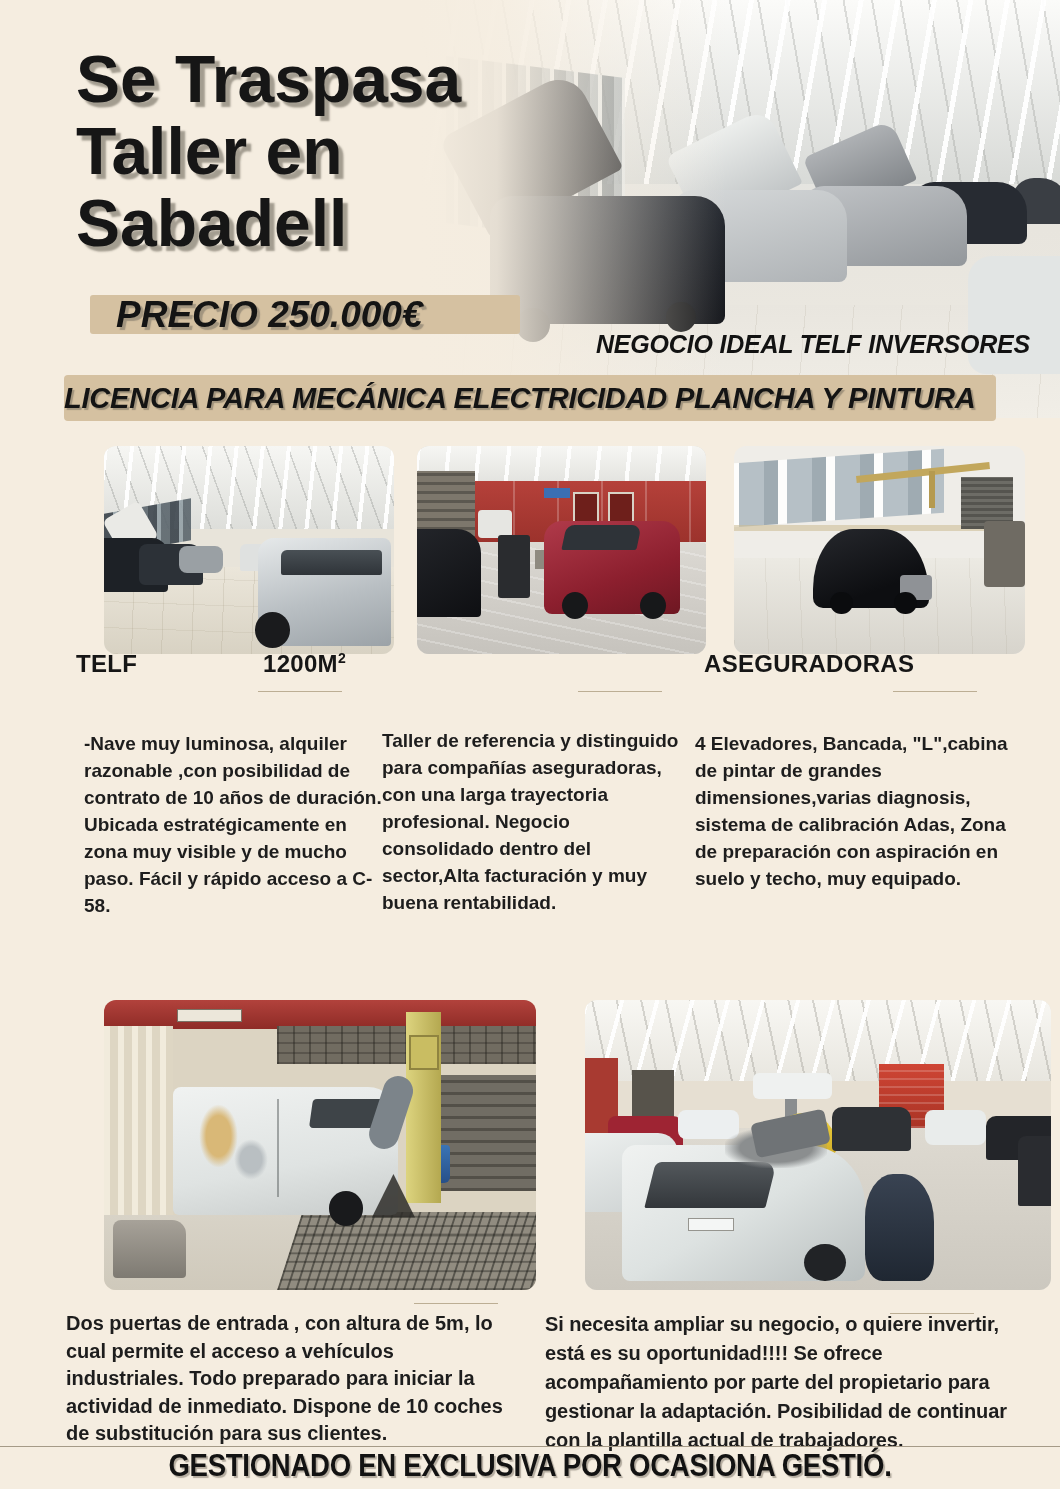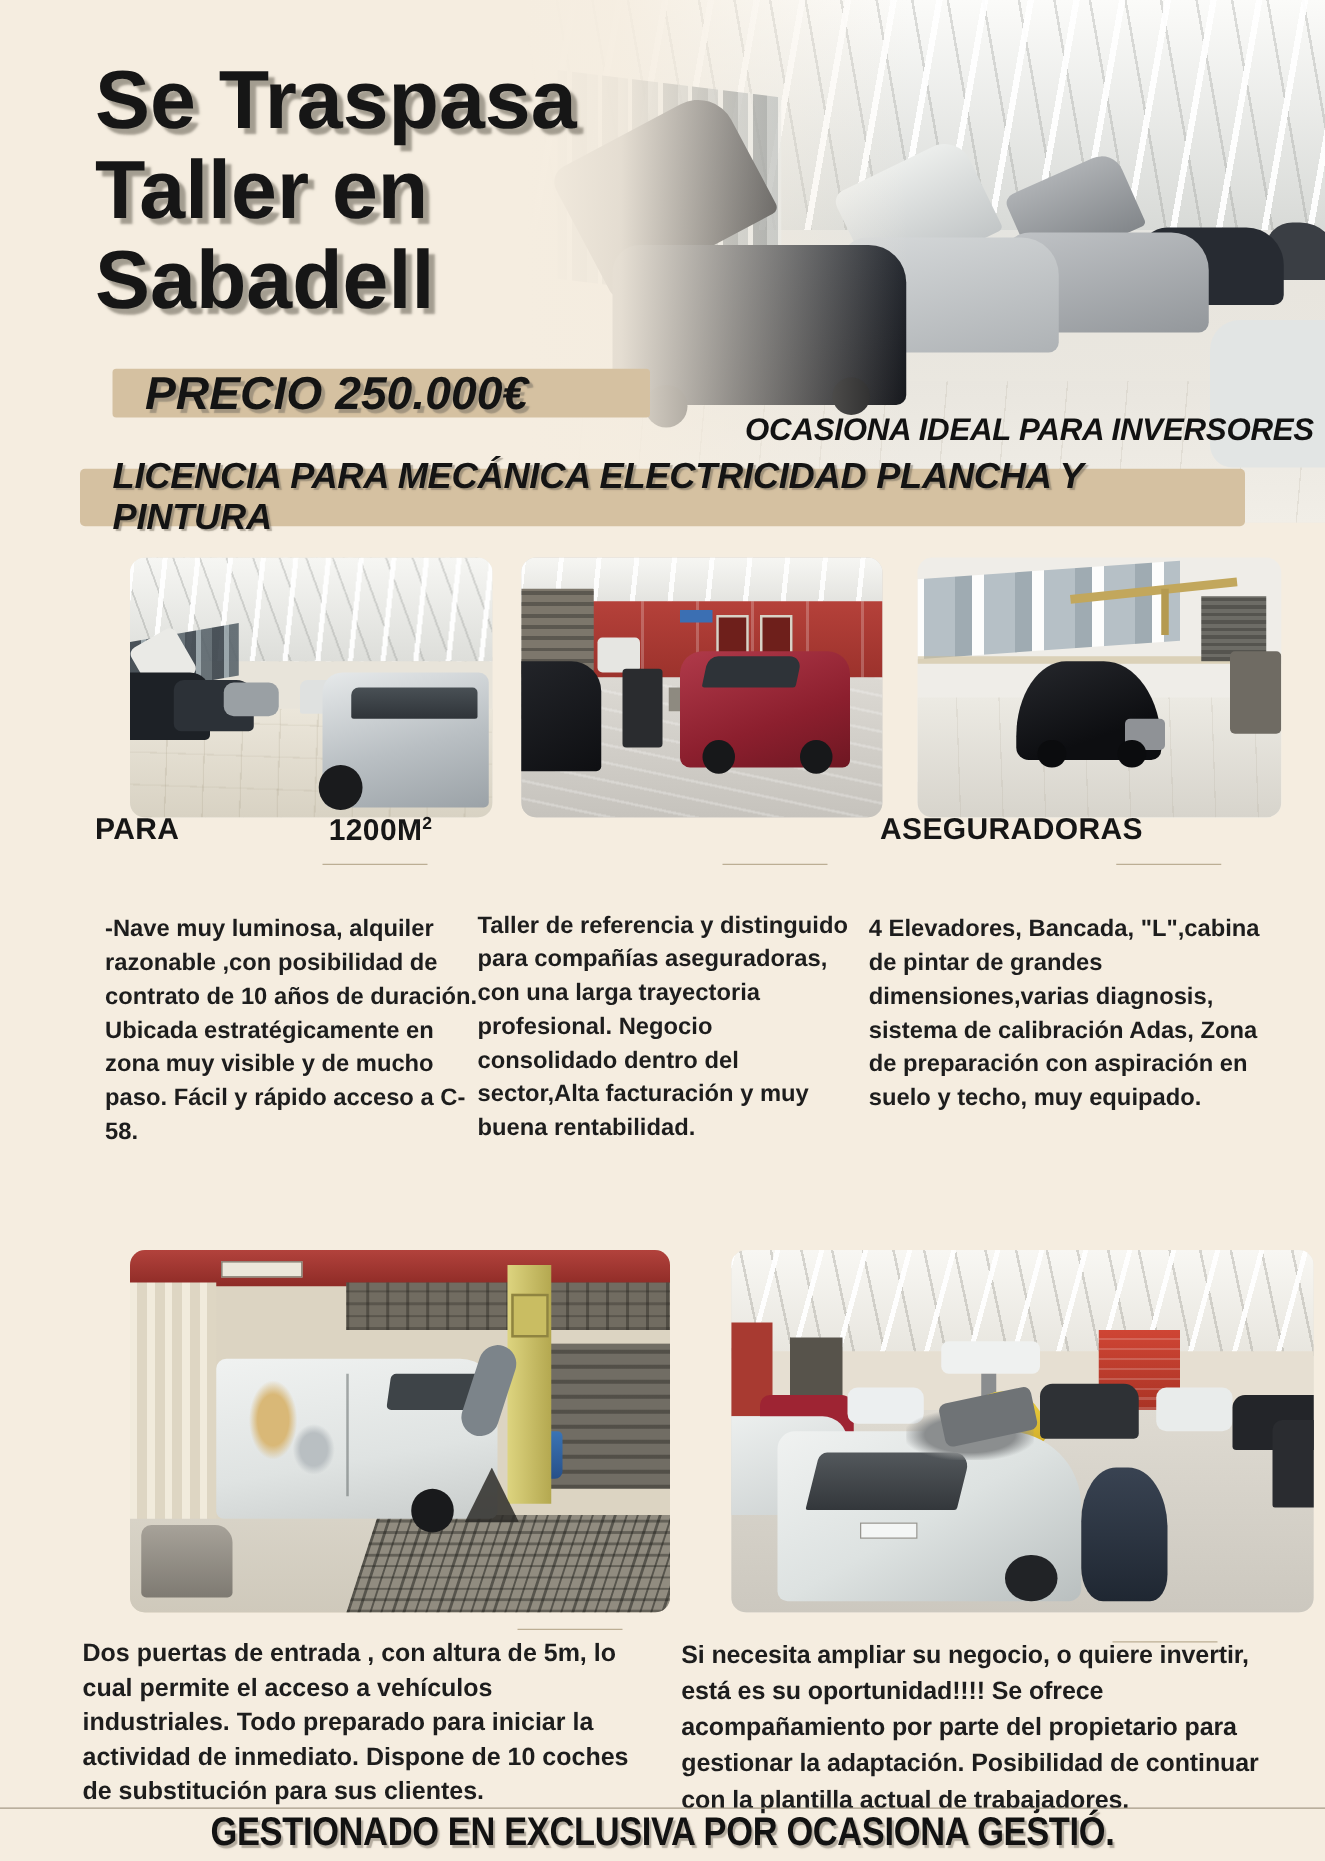--- a/index.html
+++ b/index.html
@@ -48,21 +48,21 @@
   .price{position:absolute;left:90px;top:295px;width:430px;height:39px;background:#d5c1a1;
          border-radius:3px;font-size:37px;font-style:italic;font-weight:800;line-height:39px;
          padding-left:26px;color:#141414;text-shadow:3px 3px 1px rgba(120,113,100,.55);}
   .investor{position:absolute;left:596px;top:330px;font-size:25px;font-style:italic;font-weight:800;
             color:#121212;letter-spacing:-.2px;}
 
   
   .sbanner{position:absolute;left:64px;width:932px;background:#d5c1a1;border-radius:4px;
            display:flex;align-items:center;font-style:italic;font-weight:800;color:#141414;
            text-shadow:2px 2px 1px rgba(110,102,88,.5);letter-spacing:-.2px;}
-  .b1{top:375px;height:46px;font-size:29px;padding-left:26px;}
+  .b1{top:375px;height:46px;font-size:29px;}
   .b2{top:924px;height:50px;font-size:29px;justify-content:center;}
 
   
   .ph{position:absolute;border-radius:12px;overflow:hidden;}
   #p1{left:64px;top:430px;width:290px;height:208px;background:#e8e4da;}
   #p1 .ceil{left:0;top:0;width:100%;height:40%;
     background:repeating-linear-gradient(96deg, rgba(255,255,255,.95) 0 4px, transparent 4px 26px),
       repeating-linear-gradient(70deg, rgba(130,133,130,.3) 0 1.5px, transparent 1.5px 20px),
       linear-gradient(180deg,#f6f6f3,#dddeda);}
   #p1 .winL{left:0;top:29%;width:30%;height:20%;transform:skewY(-10deg);opacity:.9;
@@ -240,21 +240,21 @@
     <i class="fade"></i>
   </div>
 
   <h1 class="title">
     <span>Se Traspasa</span>
     <span>Taller en</span>
     <span>Sabadell</span>
   </h1>
 
   <div class="price">PRECIO 250.000€</div>
-  <div class="investor">OCASIONA IDEAL PARA INVERSORES</div>
+  <div class="investor">NEGOCIO IDEAL TELF INVERSORES</div>
 
   <div class="sbanner b1">LICENCIA PARA MECÁNICA ELECTRICIDAD PLANCHA Y PINTURA</div>
 
   <figure class="ph" id="p1">
     <i class="ceil"></i>
     <i class="winL"></i>
     <i class="floor"></i>
     <i class="hL"></i>
     <i class="cl1"></i>
     <i class="cl2"></i>
@@ -290,21 +290,21 @@
     <i class="crane"></i>
     <i class="cranev"></i>
     <i class="floor"></i>
     <i class="clutter"></i>
     <i class="blackcar"></i>
     <i class="front"></i>
     <i class="wh1"></i>
     <i class="wh2"></i>
   </figure>
 
-  <div class="lbl nave">PARA</div>
+  <div class="lbl nave">TELF</div>
   <div class="lbl size"><span>1200M</span><sup>2</sup></div>
   <div class="lbl equip">ASEGURADORAS</div>
   <i class="divider d1"></i>
   <i class="divider d2"></i>
   <i class="divider d3"></i>
 
   <p class="para pa1">-Nave muy luminosa, alquiler razonable ,con posibilidad de contrato de 10 años de duración. Ubicada estratégicamente en zona muy visible y de mucho paso. Fácil y rápido acceso a C-58.</p>
   <p class="para pa2">Taller de referencia y distinguido para compañías aseguradoras, con una larga trayectoria profesional. Negocio consolidado dentro del sector,Alta facturación y muy buena rentabilidad.</p>
   <p class="para pa3">4 Elevadores, Bancada, "L",cabina de pintar de grandes dimensiones,varias diagnosis, sistema de calibración Adas, Zona de preparación con aspiración en suelo y techo, muy equipado.</p>
 

